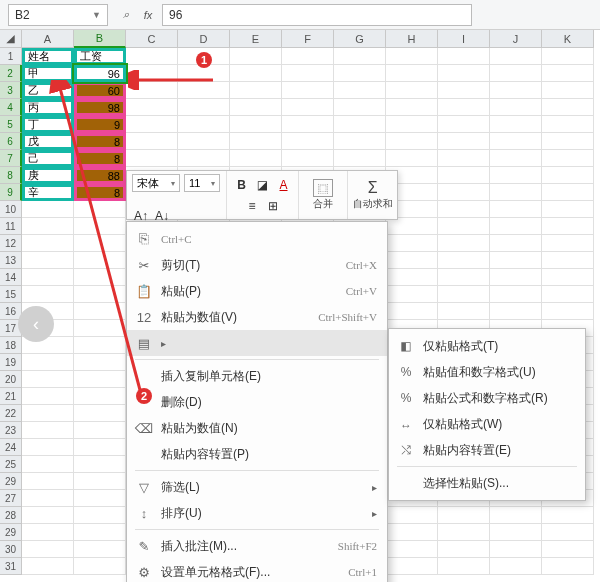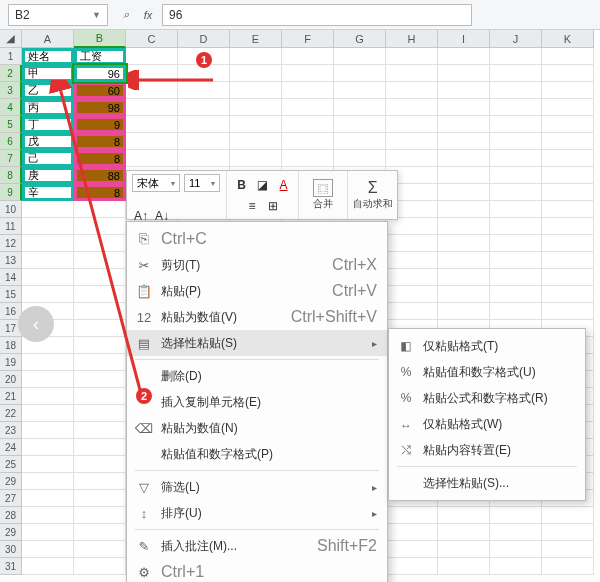--- a/index.html
+++ b/index.html
@@ -44,21 +44,21 @@
 .mini-tb .col3 { width: 50px; border-left:1px solid #e0e0e0; display:flex; flex-direction:column; align-items:center; justify-content:center; font-size:10px; color:#444; }
 .mini-tb .col4 { width: 50px; border-left:1px solid #e0e0e0; display:flex; flex-direction:column; align-items:center; justify-content:center; font-size:10px; color:#444; }
 .mini-tb .sq { width:20px;height:18px;border:1px solid #999; display:flex; align-items:center; justify-content:center; font-size:11px; }
 
 
 .ctx { position: absolute; left: 126px; top: 191px; width: 262px; background: #fdfdfd; border: 1px solid #bcbcbc; box-shadow: 3px 3px 8px rgba(0,0,0,0.22); z-index: 30; padding: 4px 0; }
 .ctx .mi { height: 26px; display: flex; align-items: center; padding: 0 10px 0 8px; font-size: 12px; color: #333; gap: 8px; }
 .ctx .mi.hover { background: #e6e6e6; }
 .ctx .mi .ic { width: 18px; height: 18px; display:flex; align-items:center; justify-content:center; color:#666; font-size:13px; }
 .ctx .mi .lbl { flex: 1; }
-.ctx .mi .sc { color: #888; font-size: 16px; }
+.ctx .mi .sc { color: #888; font-size: 11px; font-family: Liberation Serif, serif; }
 .ctx .mi .arr { font-size: 10px; color: #666; }
 .ctx .sep { height: 1px; background: #dedede; margin: 3px 8px; }
 
 .submenu { position: absolute; left: 388px; top: 298px; width: 198px; background: #fdfdfd; border: 1px solid #bcbcbc; box-shadow: 3px 3px 8px rgba(0,0,0,0.22); z-index: 35; padding: 4px 0; }
 .submenu .mi { height: 26px; display: flex; align-items: center; padding: 0 10px 0 8px; font-size: 12px; color: #333; gap: 8px; }
 .submenu .mi .ic { width: 18px; height:18px; display:flex;align-items:center;justify-content:center;color:#666;font-size:12px; }
 
 .back-btn { position: absolute; left: 18px; top: 276px; width: 36px; height: 36px; border-radius: 50%; background: #d0d0d0; display:flex; align-items:center; justify-content:center; color:#fff; font-size:18px; z-index:15; }
 </style>
 </head>
@@ -544,59 +544,59 @@
         <span class="lbl">粘贴(P)</span>
         <span class="sc">Ctrl+V</span>
       </div>
     <div class="mi">
         <span class="ic">12</span>
         <span class="lbl">粘贴为数值(V)</span>
         <span class="sc">Ctrl+Shift+V</span>
       </div>
     <div class="mi hover">
         <span class="ic">▤</span>
-        <span class="lbl">选择性粘贴(S)</span>
         <span class="arr">▸</span>
       </div>
     <div class="sep"></div>
+    <div class="mi">
+        <span class="ic"></span>
+        <span class="lbl">插入复制单元格(E)</span>
+      </div>
     <div class="mi">
         <span class="ic"></span>
         <span class="lbl">删除(D)</span>
       </div>
     <div class="mi">
-        <span class="ic"></span>
-        <span class="lbl">插入复制单元格(E)</span>
-      </div>
-    <div class="mi">
         <span class="ic">⌫</span>
         <span class="lbl">粘贴为数值(N)</span>
       </div>
     <div class="mi">
         <span class="ic"></span>
-        <span class="lbl">粘贴值和数字格式(P)</span>
+        <span class="lbl">粘贴内容转置(P)</span>
       </div>
     <div class="sep"></div>
     <div class="mi">
         <span class="ic">▽</span>
         <span class="lbl">筛选(L)</span>
         <span class="arr">▸</span>
       </div>
     <div class="mi">
         <span class="ic">↕</span>
         <span class="lbl">排序(U)</span>
         <span class="arr">▸</span>
       </div>
     <div class="sep"></div>
     <div class="mi">
         <span class="ic">✎</span>
         <span class="lbl">插入批注(M)...</span>
         <span class="sc">Shift+F2</span>
       </div>
     <div class="mi">
         <span class="ic">⚙</span>
+        <span class="lbl">设置单元格格式(F)...</span>
         <span class="sc">Ctrl+1</span>
       </div>
 
   </div>
 
   <div class="submenu">
     <div class="mi">
         <span class="ic">◧</span>
         <span>仅粘贴格式(T)</span>
       </div>

